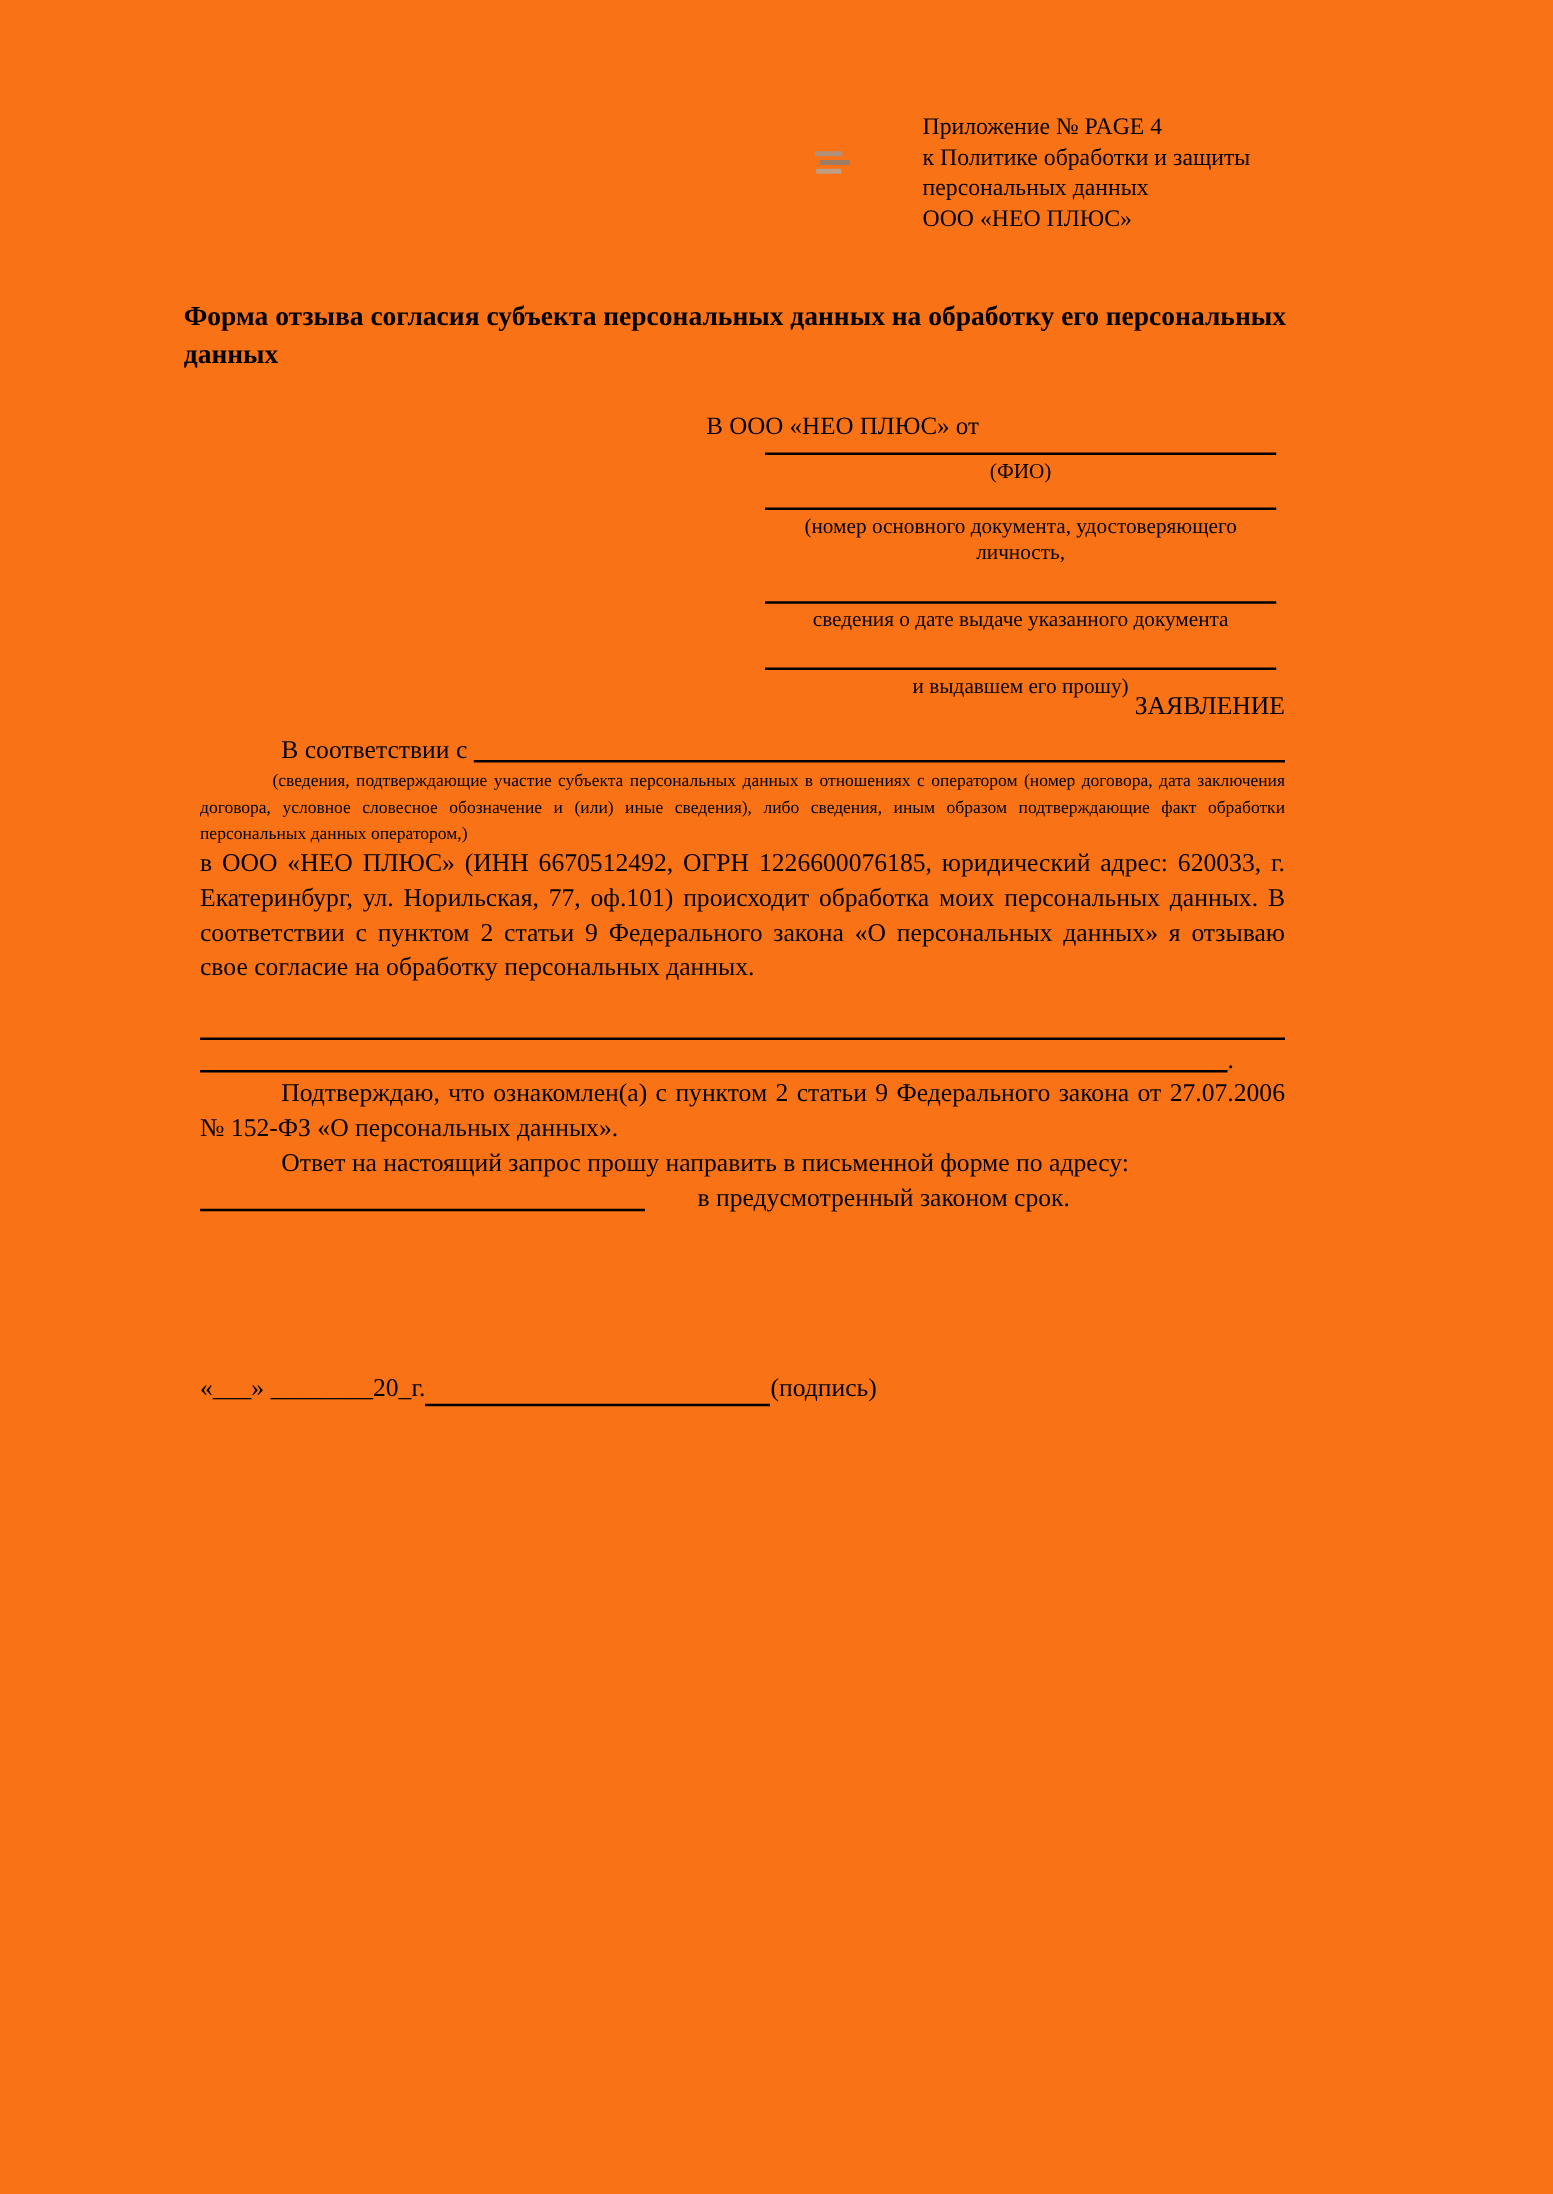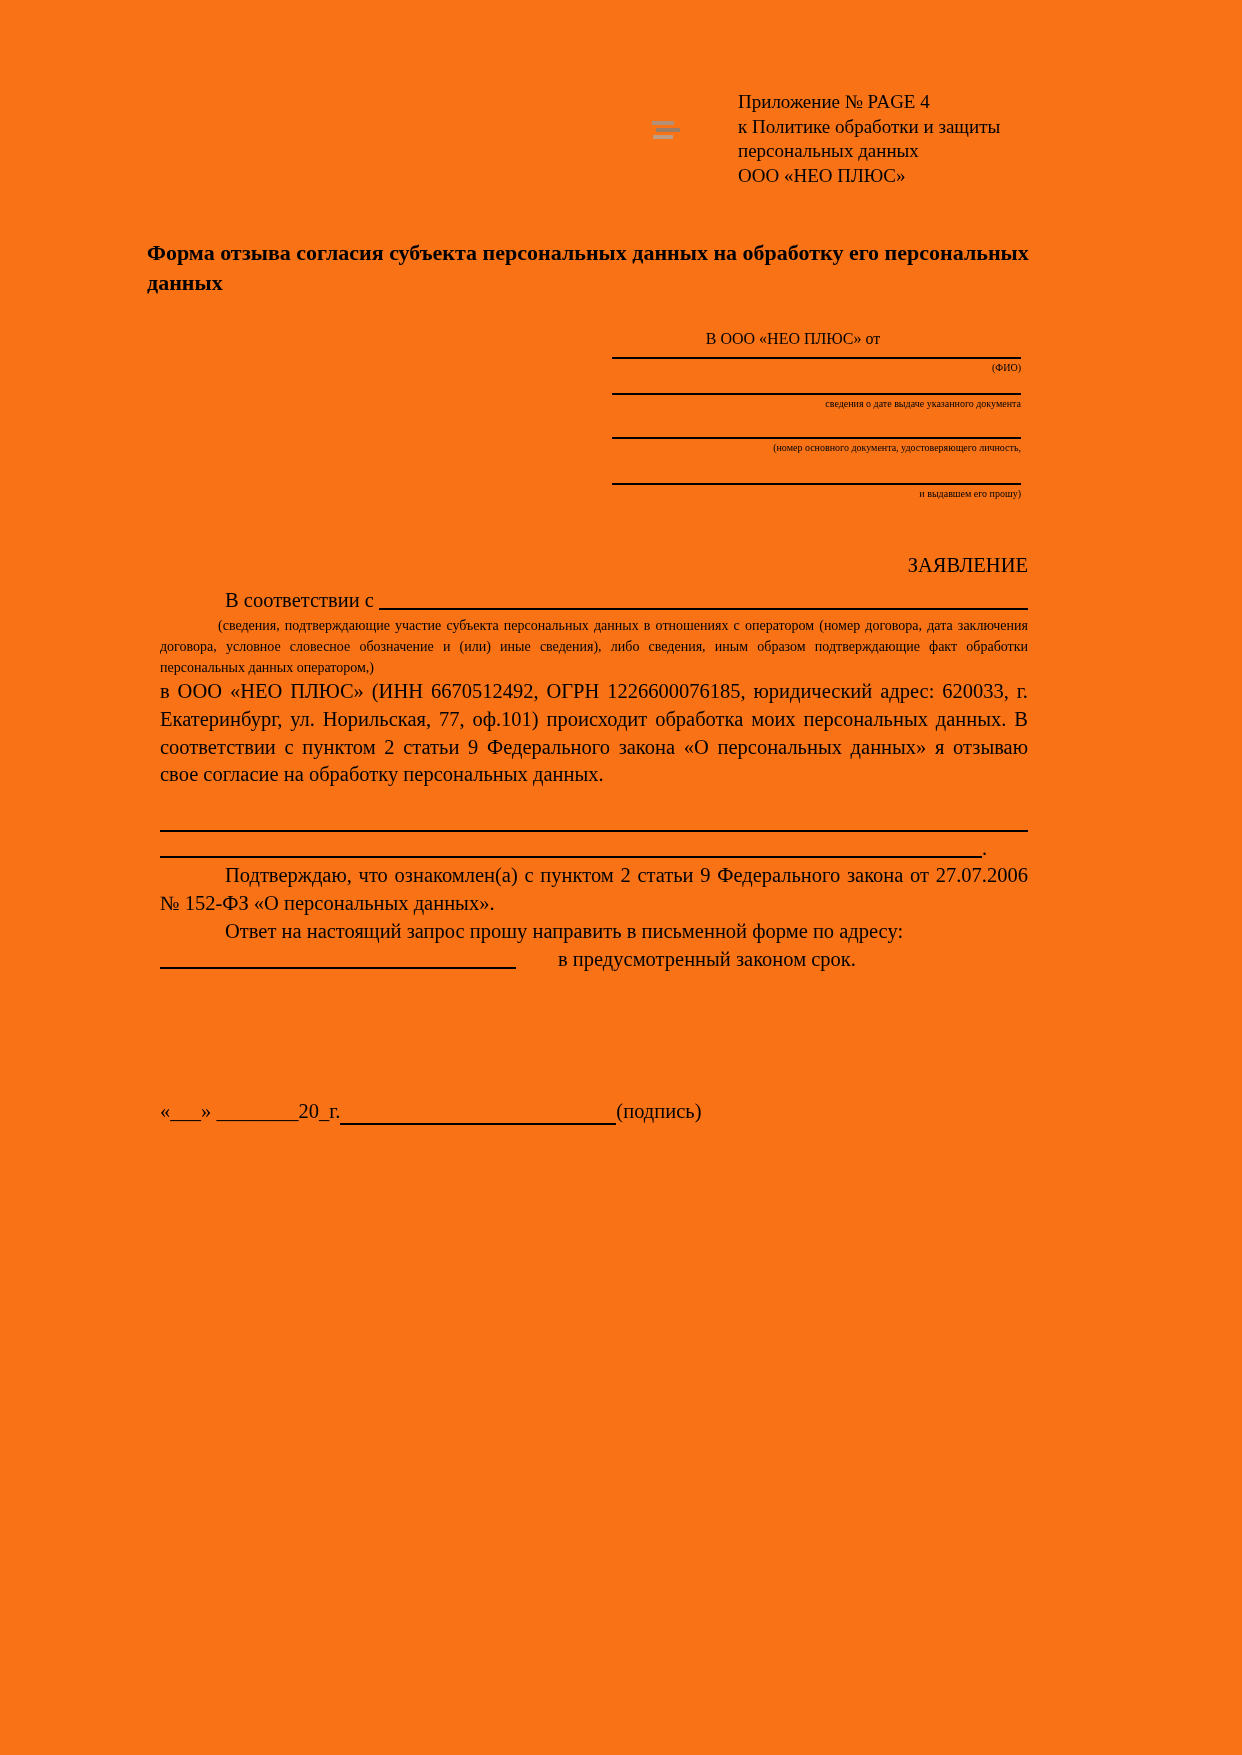--- a/index.html
+++ b/index.html
@@ -23,23 +23,23 @@
   }
   .header {
     position:absolute; left:738px; top:90px; width:300px;
     font-size:19px; line-height:1.3; text-align:left;
   }
   .doc-title {
     position:absolute; left:147px; top:238px; width:885px;
     font-size:22px; font-weight:bold; line-height:1.35;
   }
   .addressee { position:absolute; left:612px; top:330px; width:409px; }
-  .to-line { margin-left:-47px; font-size:16px; margin-bottom:9px; white-space:nowrap;text-align:center; }
+  .to-line { margin-left:-47px; font-size:20px; margin-bottom:9px; white-space:nowrap; }
   .field .line { border-top:2px solid #000; height:0; }
-  .field .caption { text-align:right; font-size:10px; padding-top:3px; line-height:1.2; }
+  .field .caption { text-align:center; font-size:17px; padding-top:3px; line-height:1.2; }
   .field-1 { margin-bottom:19px; }
   .field-2 { margin-bottom:29px; }
   .field-3 { margin-bottom:27px; }
 
   .statement {
     position:absolute; left:160px; top:552px; width:868px;
     font-size:20.5px; line-height:1.36;
   }
   .stmt-heading { text-align:right; font-size:20.5px; margin-bottom:7px; }
   .flexline { display:flex; }
@@ -78,27 +78,27 @@
   </div>
 
   <div class="doc-title">Форма отзыва согласия субъекта персональных данных на обработку его персональных данных</div>
 
   <div class="addressee">
     <div class="to-line">В ООО «НЕО ПЛЮС» от</div>
     <div class="field field-1">
       <div class="line"></div>
       <div class="caption">(ФИО)</div>
     </div>
+    <div class="field field-2">
+      <div class="line"></div>
+      <div class="caption">(номер основного документа, удостоверяющего личность,</div>
+    </div>
     <div class="field field-3">
       <div class="line"></div>
       <div class="caption">сведения о дате выдаче указанного документа</div>
-    </div>
-    <div class="field field-2">
-      <div class="line"></div>
-      <div class="caption">(номер основного документа, удостоверяющего личность,</div>
     </div>
     <div class="field field-4">
       <div class="line"></div>
       <div class="caption">и выдавшем его прошу)</div>
     </div>
   </div>
 
   <div class="statement">
     <div class="stmt-heading">ЗАЯВЛЕНИЕ</div>
 

